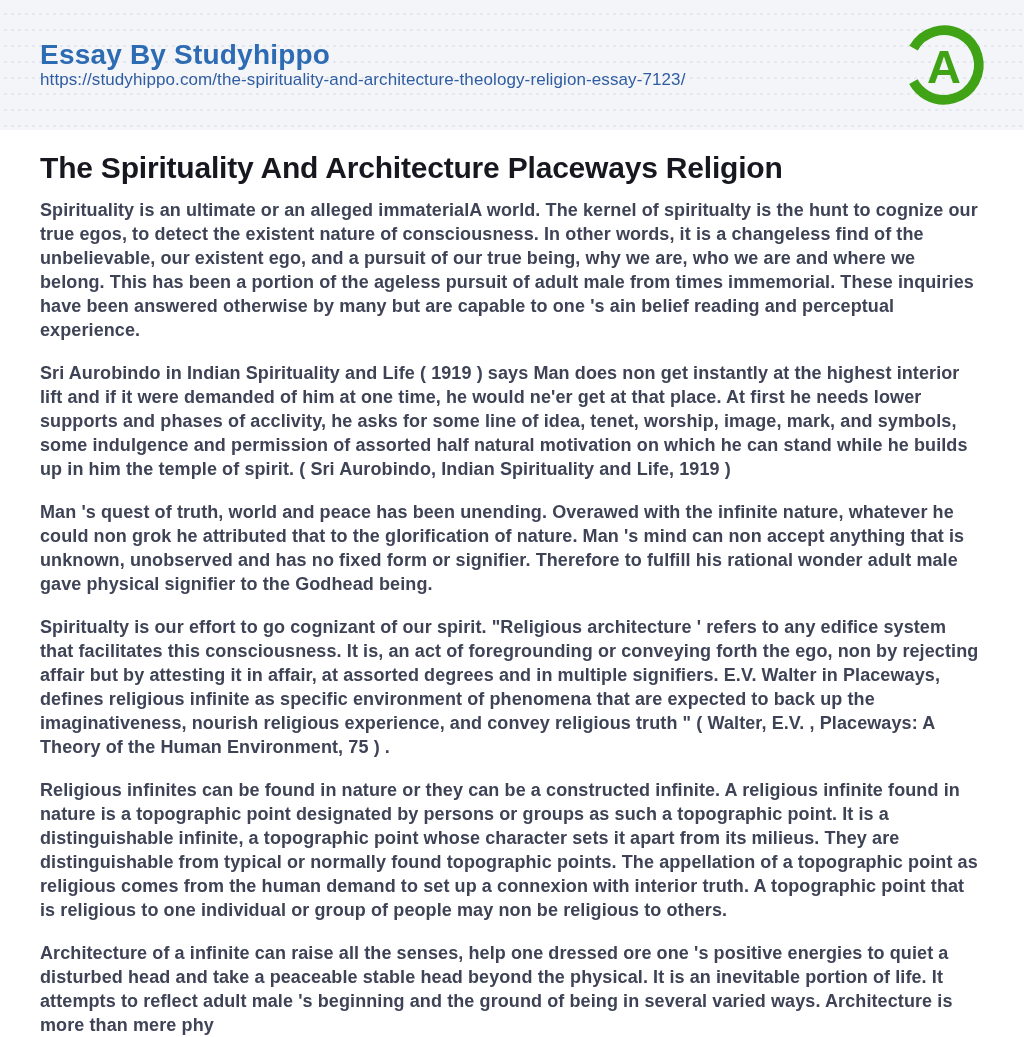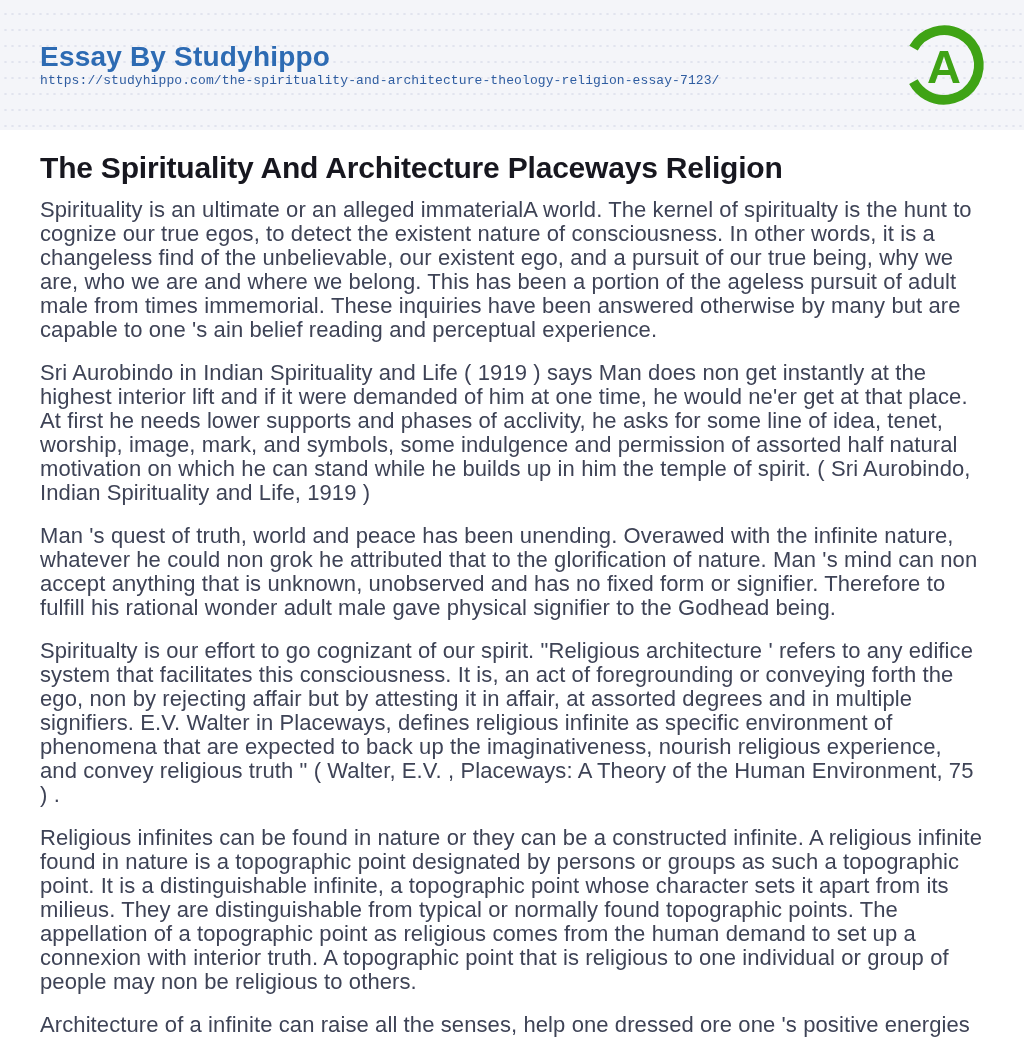--- a/index.html
+++ b/index.html
@@ -28,25 +28,24 @@
   .brand-block { display: flex; flex-direction: column; }
   .brand-title {
     color: #2d6bb3;
     font-size: 28px;
     font-weight: 700;
     letter-spacing: 0.2px;
     line-height: 1.1;
   }
   .page-url {
     color: #2f5da1;
-    font-size: 13px;
+    font-size: 17px;
     font-weight: 500;
     text-decoration: none;
     letter-spacing: 0.1px;
-    font-family: Liberation Mono, monospace;
   }
   .logo-wrap {
     position: relative;
     width: 88px;
     height: 88px;
     flex: 0 0 auto;
   }
   .logo-wrap svg { display: block; width: 88px; height: 88px; }
   .logo-letter {
     position: absolute;
@@ -70,22 +69,22 @@
     color: #17171f;
     font-size: 30px;
     font-weight: 800;
     line-height: 39px;
     letter-spacing: -0.2px;
     max-width: 800px;
     margin-bottom: 11px;
   }
   .article-body p {
     color: #3e4356;
-    font-size: 22px;
-    font-weight: 400;
+    font-size: 18px;
+    font-weight: 700;
     line-height: 24px;
     letter-spacing: 0.1px;
     margin-bottom: 19px;
     max-width: 948px;
   }
   .article-body p:last-child { margin-bottom: 0; }
 </style>
 </head>
 <body>
 

